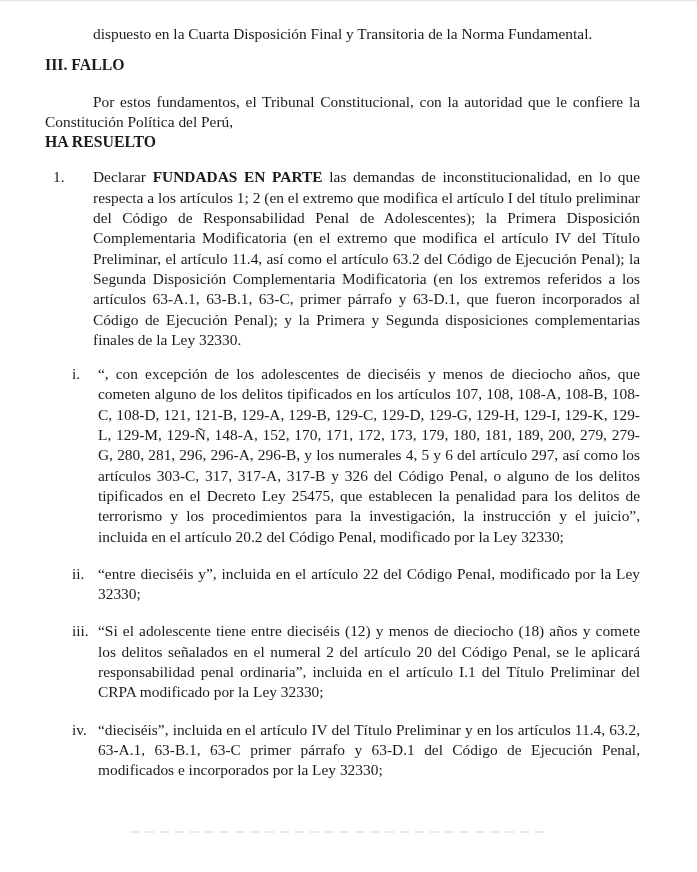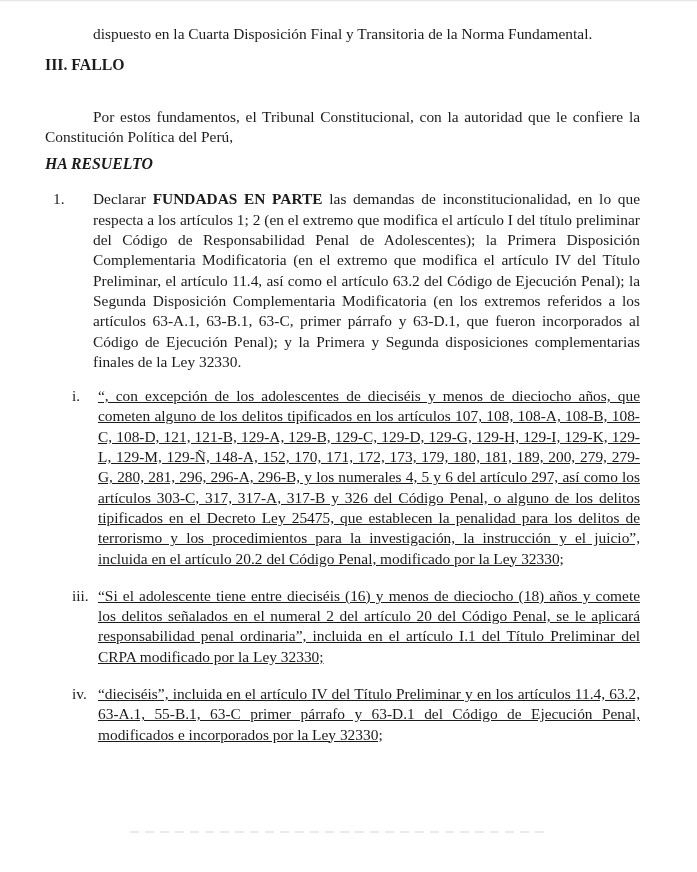--- a/index.html
+++ b/index.html
@@ -23,30 +23,30 @@
     background: linear-gradient(#dedede, rgba(255,255,255,0));
   }
   p { margin: 0; }
   .tail { text-indent: 48px; text-align: justify; }
   .heading {
     text-align: left;
     font-weight: bold;
     font-size: 15.8px;
   }
   .h-fallo { margin-top: 11px; }
-  .intro { margin-top: 31px; text-indent: 48px; text-align: justify; }
-  .h-resuelto { margin-top: 7px; font-style: italic; }
+  .intro { margin-top: 16px; text-indent: 48px; text-align: justify; }
+  .h-resuelto { margin-top: 0; }
   .res-item { position: relative; margin-top: 15px; padding-left: 48px; }
   .res-item .num { position: absolute; left: 8px; top: 0; }
   .res-item .body { text-align: justify; }
   .consequence { margin: 14px 0 0 48px; text-align: justify; }
   .roman-list { margin-top: 14px; }
   .roman-item { position: relative; margin: 0 0 17px 53px; }
   .roman-item .rnum { position: absolute; left: -26px; top: 0; }
-  .roman-item .rtext { text-align: justify; text-decoration: underline; }
+  .roman-item .rtext { text-align: justify; }
   .b { font-weight: bold; }
   .scan-artifact {
     position: absolute; left: 130px; top: 831px;
     width: 420px; height: 2px;
     background: repeating-linear-gradient(90deg,
       rgba(160,190,225,0.30) 0 9px, rgba(255,255,255,0) 9px 15px);
   }
 </style>
 </head>
 <body>
@@ -68,27 +68,31 @@
   </div>
 
 
   <div class="roman-list">
 
     <div class="roman-item">
       <span class="rnum">i.</span>
       <p class="rtext">“, con excepción de los adolescentes de dieciséis y menos de dieciocho años, que cometen alguno de los delitos tipificados en los artículos 107, 108, 108-A, 108-B, 108-C, 108-D, 121, 121-B, 129-A, 129-B, 129-C, 129-D, 129-G, 129-H, 129-I, 129-K, 129-L, 129-M, 129-Ñ, 148-A, 152, 170, 171, 172, 173, 179, 180, 181, 189, 200, 279, 279-G, 280, 281, 296, 296-A, 296-B, y los numerales 4, 5 y 6 del artículo 297, así como los artículos 303-C, 317, 317-A, 317-B y 326 del Código Penal, o alguno de los delitos tipificados en el Decreto Ley 25475, que establecen la penalidad para los delitos de terrorismo y los procedimientos para la investigación, la instrucción y el juicio”, incluida en el artículo 20.2 del Código Penal, modificado por la Ley 32330;</p>
     </div>
 
+    <div class="roman-item">
+      <span class="rnum">ii.</span>
+      <p class="rtext">“entre dieciséis y”, incluida en el artículo 22 del Código Penal, modificado por la Ley 32330;</p>
+    </div>
 
     <div class="roman-item">
       <span class="rnum">iii.</span>
-      <p class="rtext">“Si el adolescente tiene entre dieciséis (16) y menos de dieciocho (18) años y comete los delitos señalados en el numeral 2 del artículo 20 del Código Penal, se le aplicará responsabilidad penal ordinaria”, incluida en el artículo I.1 del Título Preliminar del CRPA modificado por la Ley 32330;</p>
+      <p class="rtext">“Si el adolescente tiene entre dieciséis (12) y menos de dieciocho (18) años y comete los delitos señalados en el numeral 2 del artículo 20 del Código Penal, se le aplicará responsabilidad penal ordinaria”, incluida en el artículo I.1 del Título Preliminar del CRPA modificado por la Ley 32330;</p>
     </div>
 
     <div class="roman-item">
       <span class="rnum">iv.</span>
-      <p class="rtext">“dieciséis”, incluida en el artículo IV del Título Preliminar y en los artículos 11.4, 63.2, 63-A.1, 55-B.1, 63-C primer párrafo y 63-D.1 del Código de Ejecución Penal, modificados e incorporados por la Ley 32330;</p>
+      <p class="rtext">“dieciséis”, incluida en el artículo IV del Título Preliminar y en los artículos 11.4, 63.2, 63-A.1, 63-B.1, 63-C primer párrafo y 63-D.1 del Código de Ejecución Penal, modificados e incorporados por la Ley 32330;</p>
     </div>
 
   </div>
 
   <div class="scan-artifact"></div>
 </div>
 
 </body></html>

